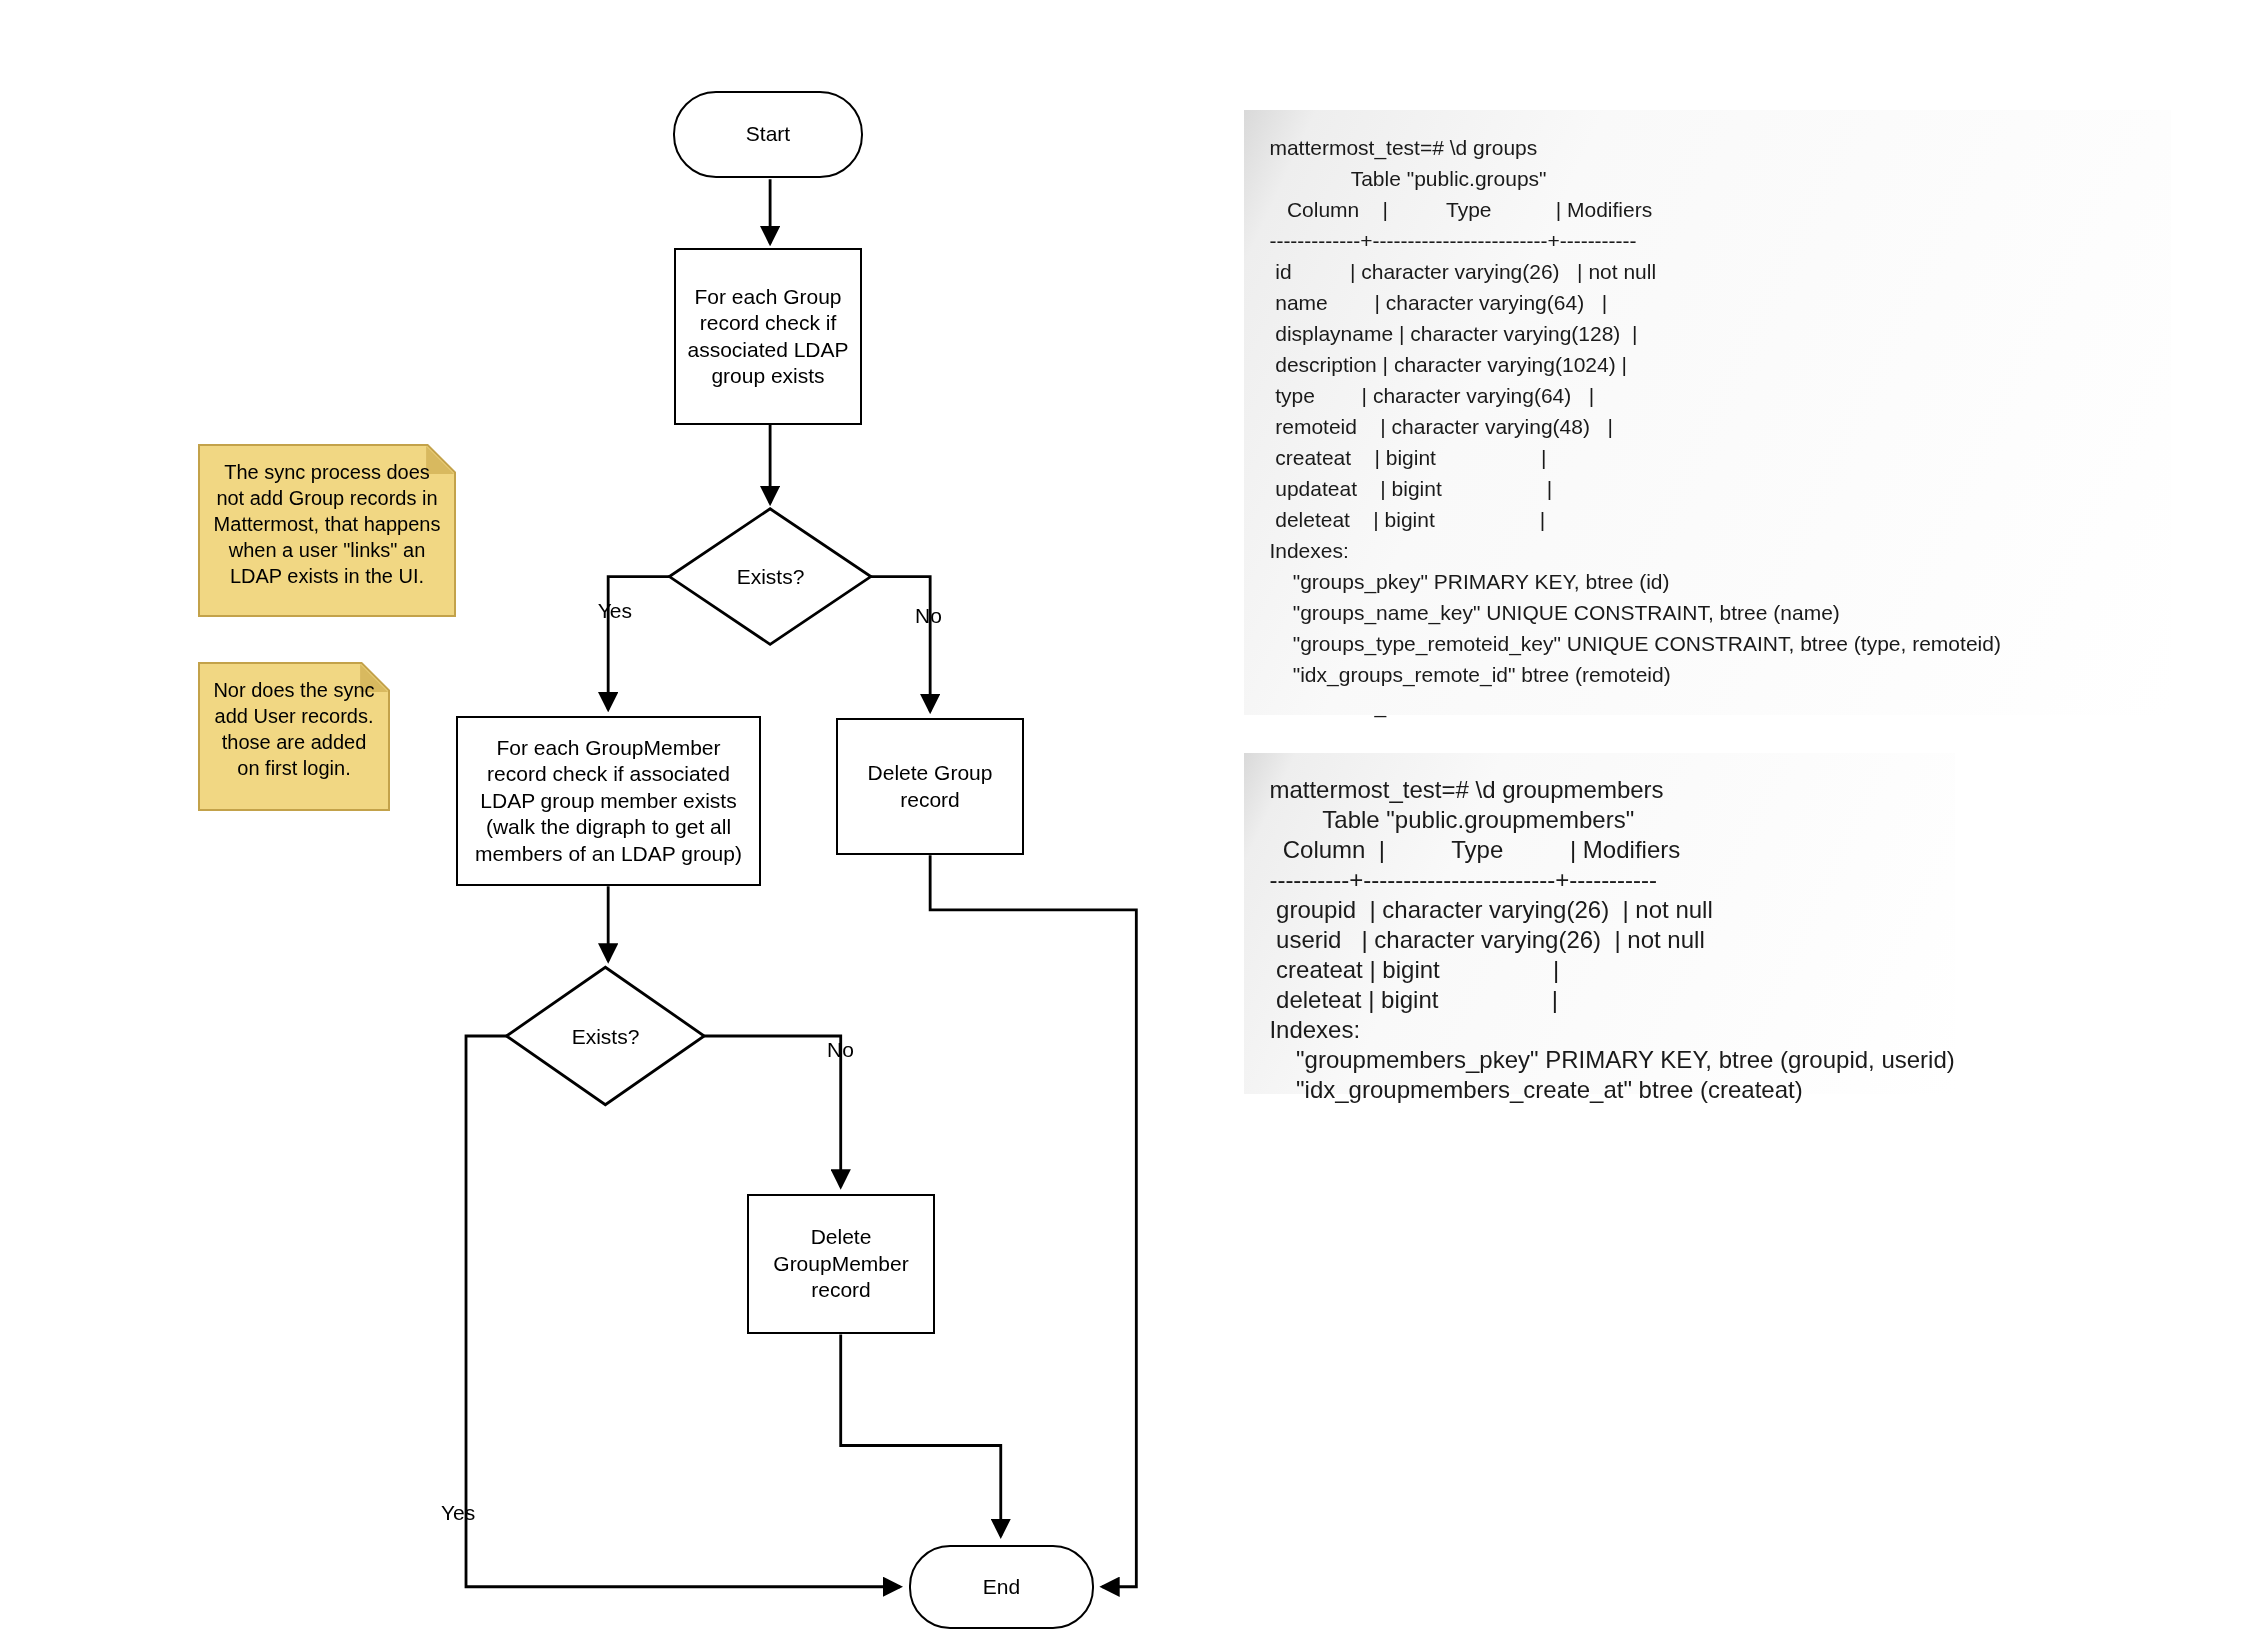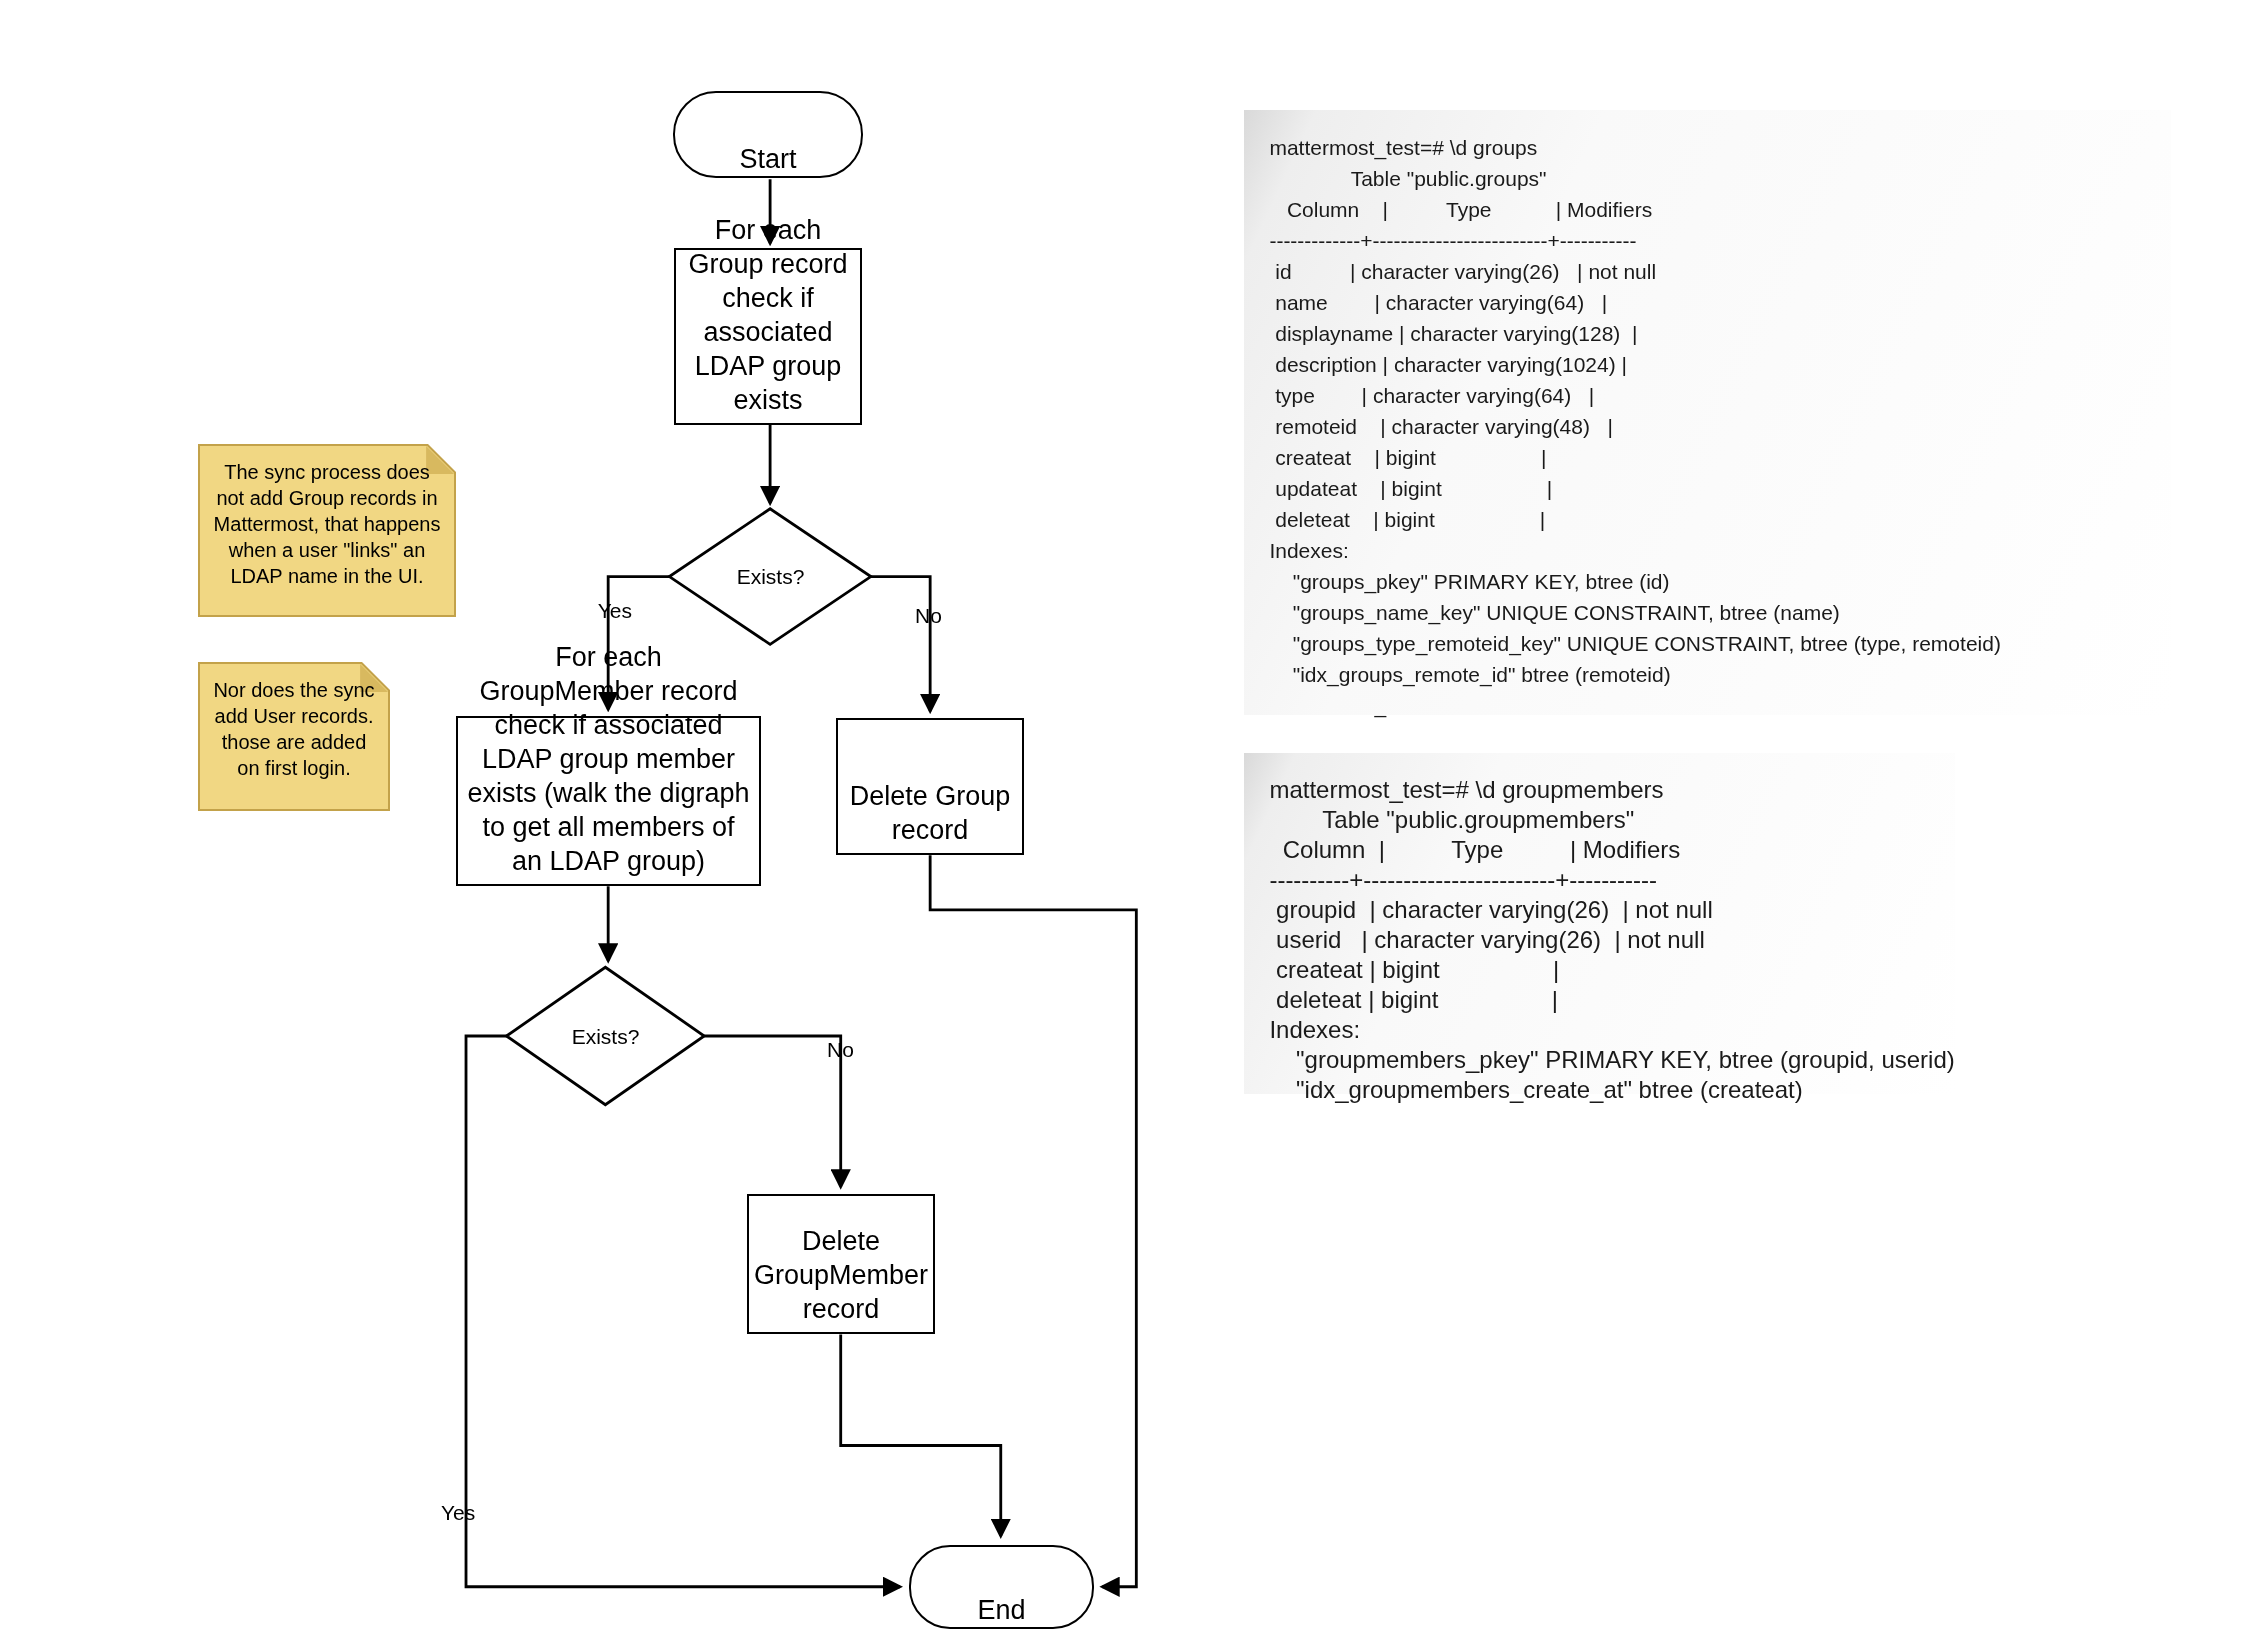--- a/index.html
+++ b/index.html
@@ -2,23 +2,23 @@
 <html style="font-size:15px"><head>
 <meta charset="utf-8">
 <style>
   html,body{margin:0;padding:0;background:#ffffff;}
   #canvas{
     position:relative;width:2267px;height:1637px;overflow:hidden;
     font-family:"Liberation Sans", sans-serif;color:#000;
   }
   #edges{position:absolute;left:0;top:0;pointer-events:none;}
   .node{
-    position:absolute;display:flex;align-items:flex-end;justify-content:center;
+    position:absolute;display:flex;align-items:center;justify-content:center;
     background:#ffffff;border:2.8px solid #000;box-sizing:border-box;
-    font-size:27px;line-height:1.26;text-align:center;
+    font-size:21px;line-height:1.26;text-align:center;
   }
   .terminator{border-radius:43px;}
   .proc{padding:5.6px 7.5px;}
   .diamond-label{
     position:absolute;display:flex;align-items:center;justify-content:center;
     font-size:21px;text-align:center;background:transparent;border:none;
   }
   .edge-label{position:absolute;font-size:21px;}
   .title{
     position:absolute;left:137px;top:21px;width:339px;
@@ -115,21 +115,21 @@
   </div>
 
   <div class="node terminator" style="left:909px;top:1545px;width:185px;height:84px;border-radius:41px;">
     <span>End</span>
   </div>
 
   <div class="note" style="left:198px;top:444px;width:258px;height:173px;">
     <div class="paper"></div>
     <div class="paper-inner"></div>
     <div class="fold"></div>
-    <div class="note-text">The sync process does not add Group records in Mattermost, that happens when a user "links" an LDAP name in the UI.</div>
+    <div class="note-text">The sync process does not add Group records in Mattermost, that happens when a user "links" an LDAP exists in the UI.</div>
   </div>
 
   <div class="note" style="left:198px;top:662px;width:192px;height:149px;">
     <div class="paper"></div>
     <div class="paper-inner"></div>
     <div class="fold"></div>
     <div class="note-text">Nor does the sync add User records. those are added on first login.</div>
   </div>
 
   <div class="terminal t1" style="left:1244px;top:110px;width:927px;height:605px;">

